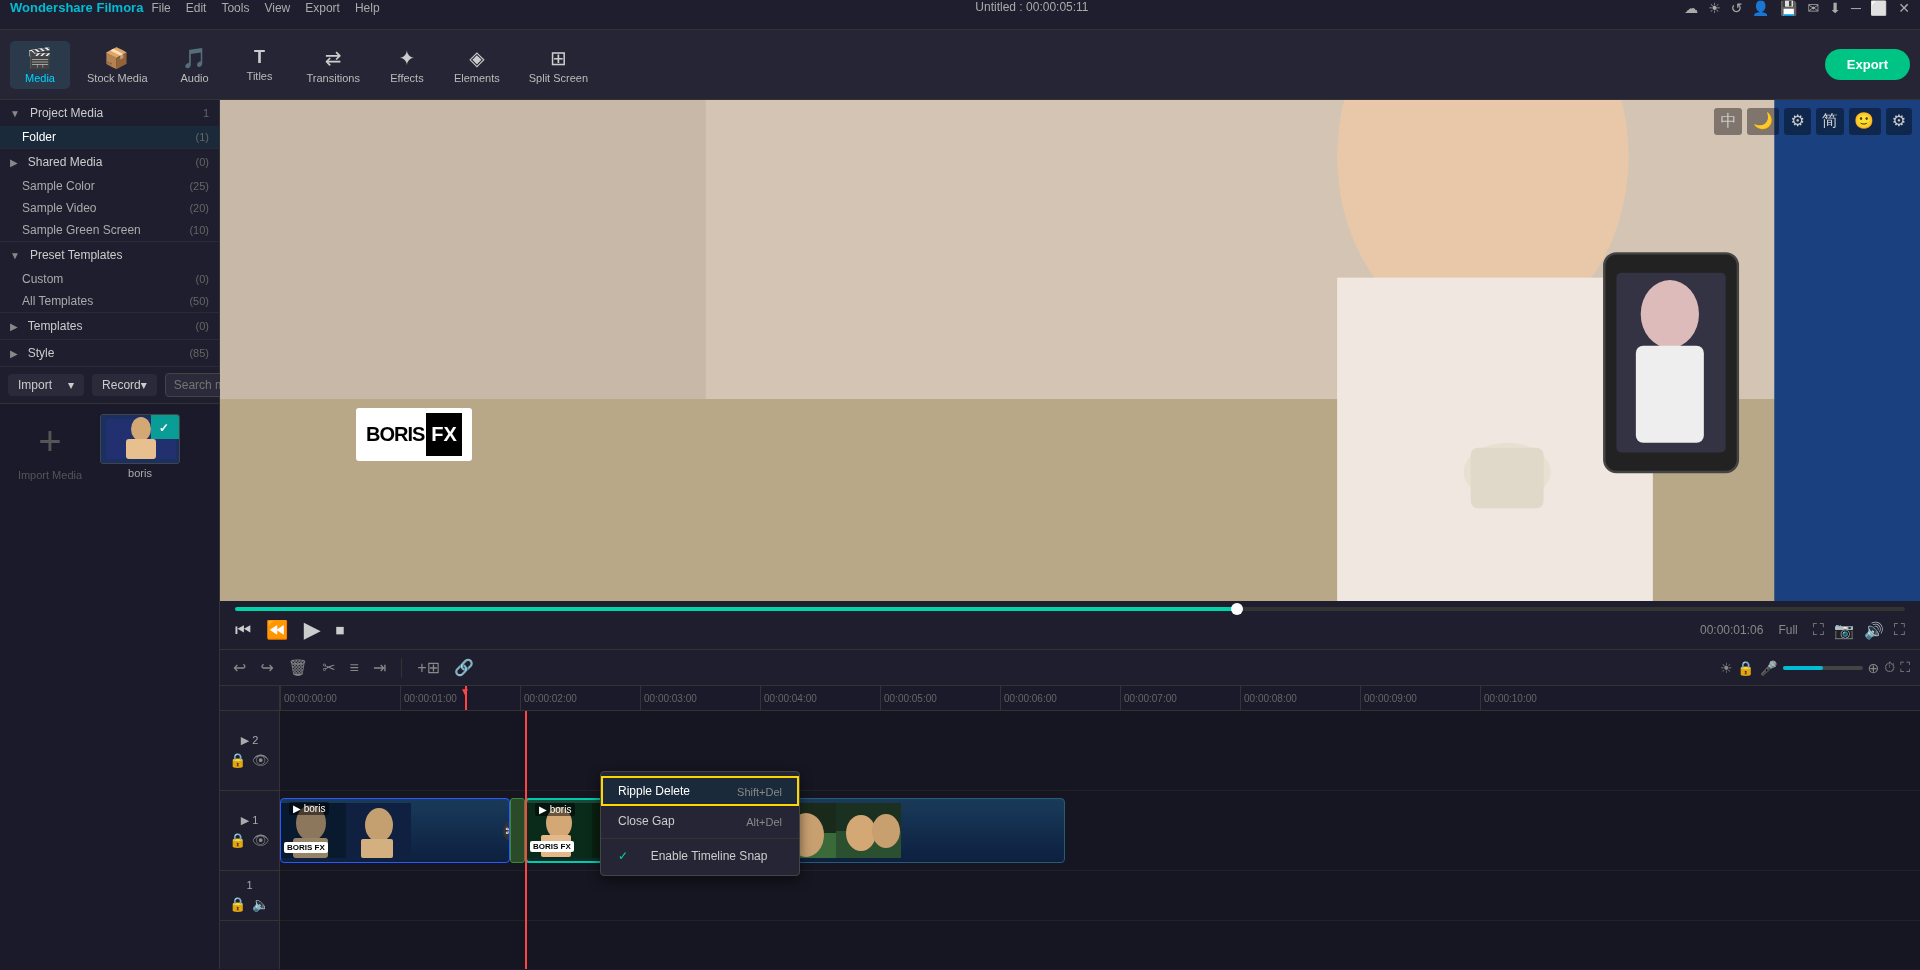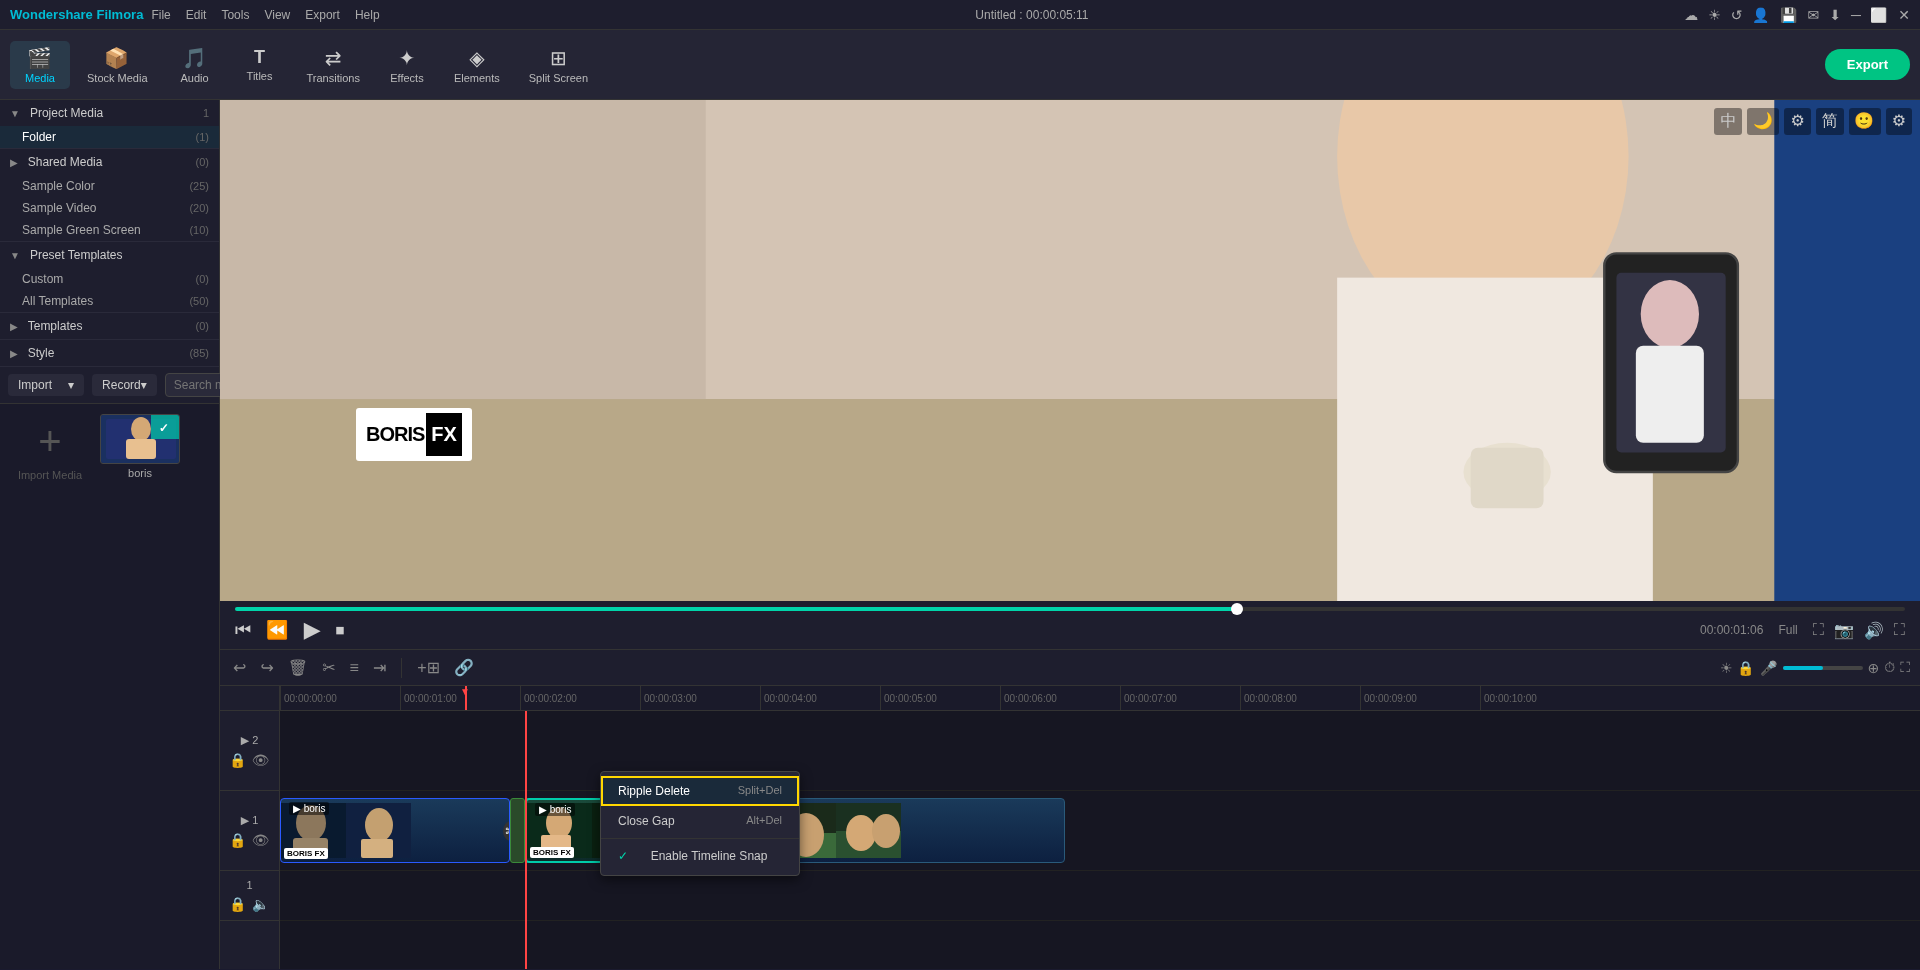--- a/index.html
+++ b/index.html
@@ -1,19 +1,19 @@
 <!DOCTYPE html>
 <html><head>
   <meta charset="utf-8">
   <style>
     * { box-sizing: border-box; margin: 0; padding: 0; }
     body { background: #1a1a2e; color: #ccc; font-family: 'Segoe UI', Arial, sans-serif; font-size: 12px; width: 1920px; height: 970px; overflow: hidden; }
 
     
-    #titlebar { display: flex; align-items: center; justify-content: space-between; background: #1e1e2e; height: 30px; padding: 0 10px; border-bottom: 1px solid #333; }
+    #titlebar { display: flex; align-items: flex-start; justify-content: space-between; background: #1e1e2e; height: 30px; padding: 0 10px; border-bottom: 1px solid #333; }
     #titlebar-left { display: flex; align-items: center; gap: 8px; }
     #titlebar-logo { color: #00bcd4; font-weight: bold; font-size: 13px; }
     #titlebar-menus { display: flex; gap: 15px; font-size: 12px; color: #aaa; }
     #titlebar-menus span { cursor: pointer; }
     #titlebar-center { color: #aaa; font-size: 12px; }
     #titlebar-right { display: flex; gap: 10px; align-items: center; }
     #titlebar-right span { color: #aaa; font-size: 14px; cursor: pointer; }
 
     
     #toolbar { display: flex; align-items: center; background: #252535; height: 70px; border-bottom: 1px solid #333; padding: 0 10px; gap: 5px; }
@@ -98,36 +98,36 @@
     .track-row { height: 80px; border-bottom: 1px solid #222; position: relative; display: flex; align-items: center; }
     .track-clip { position: absolute; height: 65px; top: 7px; border-radius: 4px; overflow: hidden; display: flex; align-items: center; cursor: pointer; }
     .clip-video { background: linear-gradient(to bottom, #1a3a5a, #0d2040); border: 1px solid #2a5a7a; }
 
     
     #playhead { position: absolute; top: 0; bottom: 0; width: 2px; background: #ff4444; z-index: 10; pointer-events: none; left: 245px; }
     #playhead::before { content: '▼'; color: #ff4444; position: absolute; top: -15px; left: -6px; font-size: 12px; }
 
     
     #context-menu { position: absolute; background: #252535; border: 1px solid #444; border-radius: 4px; padding: 4px 0; z-index: 100; box-shadow: 0 4px 12px rgba(0,0,0,0.5); min-width: 200px; }
-    .ctx-item { padding: 6px 15px; display: flex; justify-content: space-between; cursor: pointer; color: #ccc; font-size: 12px; border: 2px solid transparent; }
+    .ctx-item { padding: 6px 15px; display: flex; justify-content: space-between; cursor: pointer; color: #ccc; font-size: 12px; border: 2px solid transparent; align-items: flex-end; }
     .ctx-item.highlighted { border: 2px solid #ffd700; color: #fff; background: #1a2a3a; }
     .ctx-item .shortcut { color: #888; font-size: 11px; }
     .ctx-separator { height: 1px; background: #333; margin: 2px 0; }
     .ctx-check { margin-right: 8px; color: #00d4aa; }
     #left-content { width: 220px; display: flex; flex-direction: column; border-right: 1px solid #333; flex-shrink: 0; }
 
     
     ::-webkit-scrollbar { width: 6px; height: 6px; }
     ::-webkit-scrollbar-track { background: #1a1a2a; }
     ::-webkit-scrollbar-thumb { background: #444; border-radius: 3px; }
 
     
     .clip-frames { display: flex; height: 100%; align-items: center; overflow: hidden; }
     .clip-label { position: absolute; top: 3px; left: 8px; font-size: 10px; color: #fff; background: rgba(0,0,0,0.5); padding: 1px 4px; border-radius: 2px; z-index: 2; display: flex; align-items: center; gap: 3px; }
-    .boris-badge { position: absolute; bottom: 3px; left: 3px; background: #fff; color: #000; font-size: 8px; font-weight: bold; padding: 1px 3px; border-radius: 2px; z-index: 2; }
+    .boris-badge { position: absolute; bottom: 9px; left: 3px; background: #fff; color: #000; font-size: 8px; font-weight: bold; padding: 1px 3px; border-radius: 2px; z-index: 2; }
   </style>
 </head>
 <body>
 
 <div id="titlebar">
   <div id="titlebar-left">
     <span id="titlebar-logo">Wondershare Filmora</span>
     <div id="titlebar-menus">
       <span>File</span>
       <span>Edit</span>
@@ -527,21 +527,21 @@
               </div>
               <div class="boris-badge">BORIS FX</div>
             </div>
           </div>
 
           <div class="track-row" style="height:50px;"></div>
 
           <div id="context-menu" style="left:320px;top:60px;">
             <div class="ctx-item highlighted">
               <span>Ripple Delete</span>
-              <span class="shortcut">Split+Del</span>
+              <span class="shortcut">Shift+Del</span>
             </div>
             <div class="ctx-item">
               <span>Close Gap</span>
               <span class="shortcut">Alt+Del</span>
             </div>
             <div class="ctx-separator"></div>
             <div class="ctx-item">
               <span class="ctx-check">✓</span>
               <span>Enable Timeline Snap</span>
               <span class="shortcut"></span>

